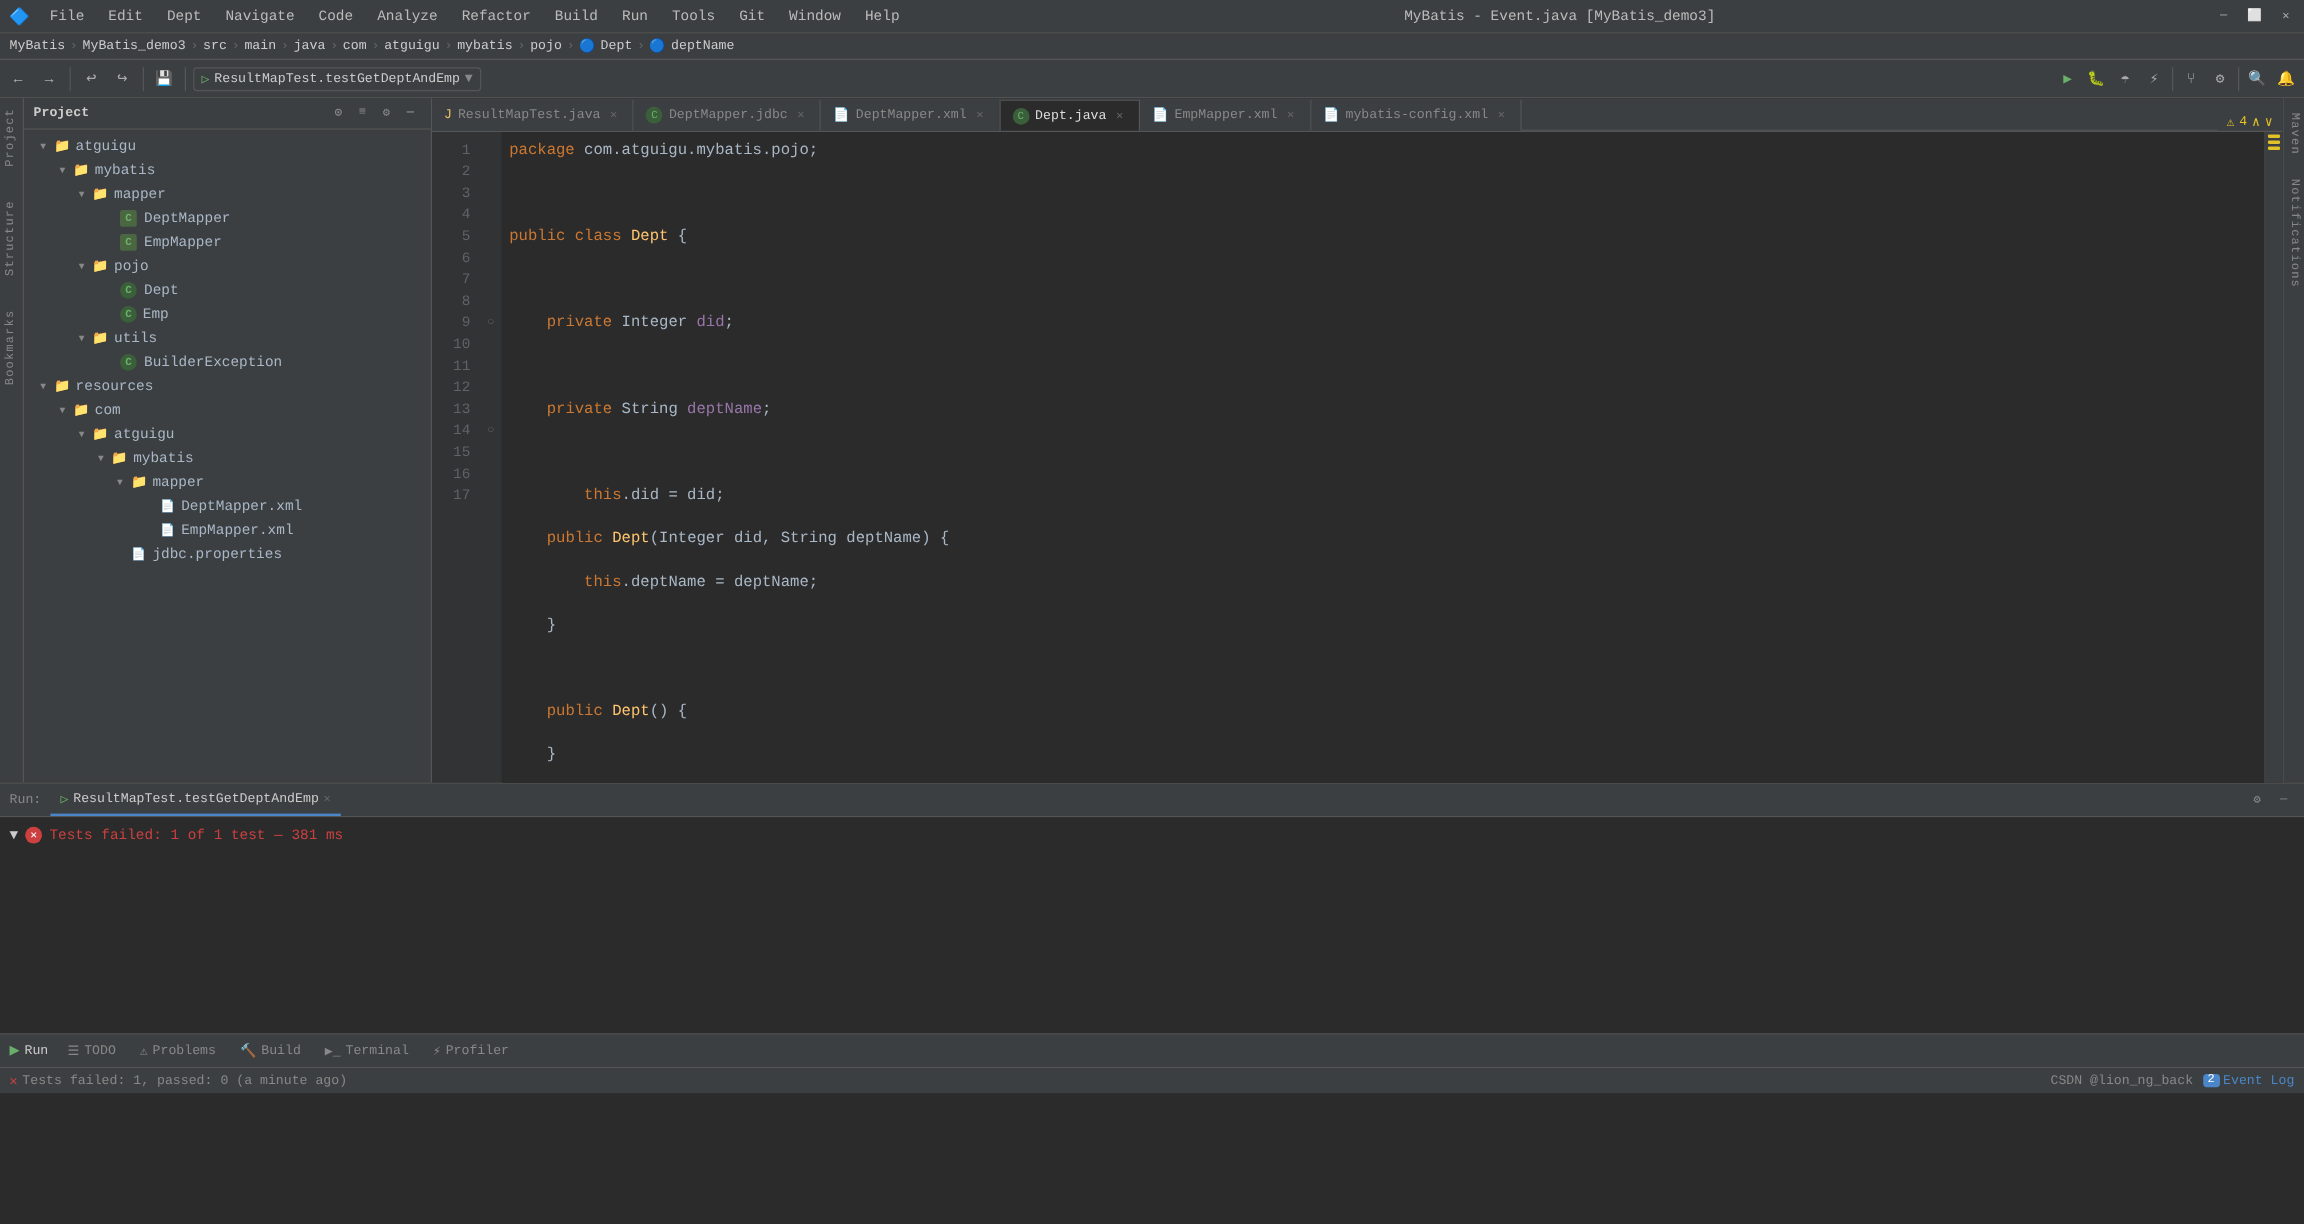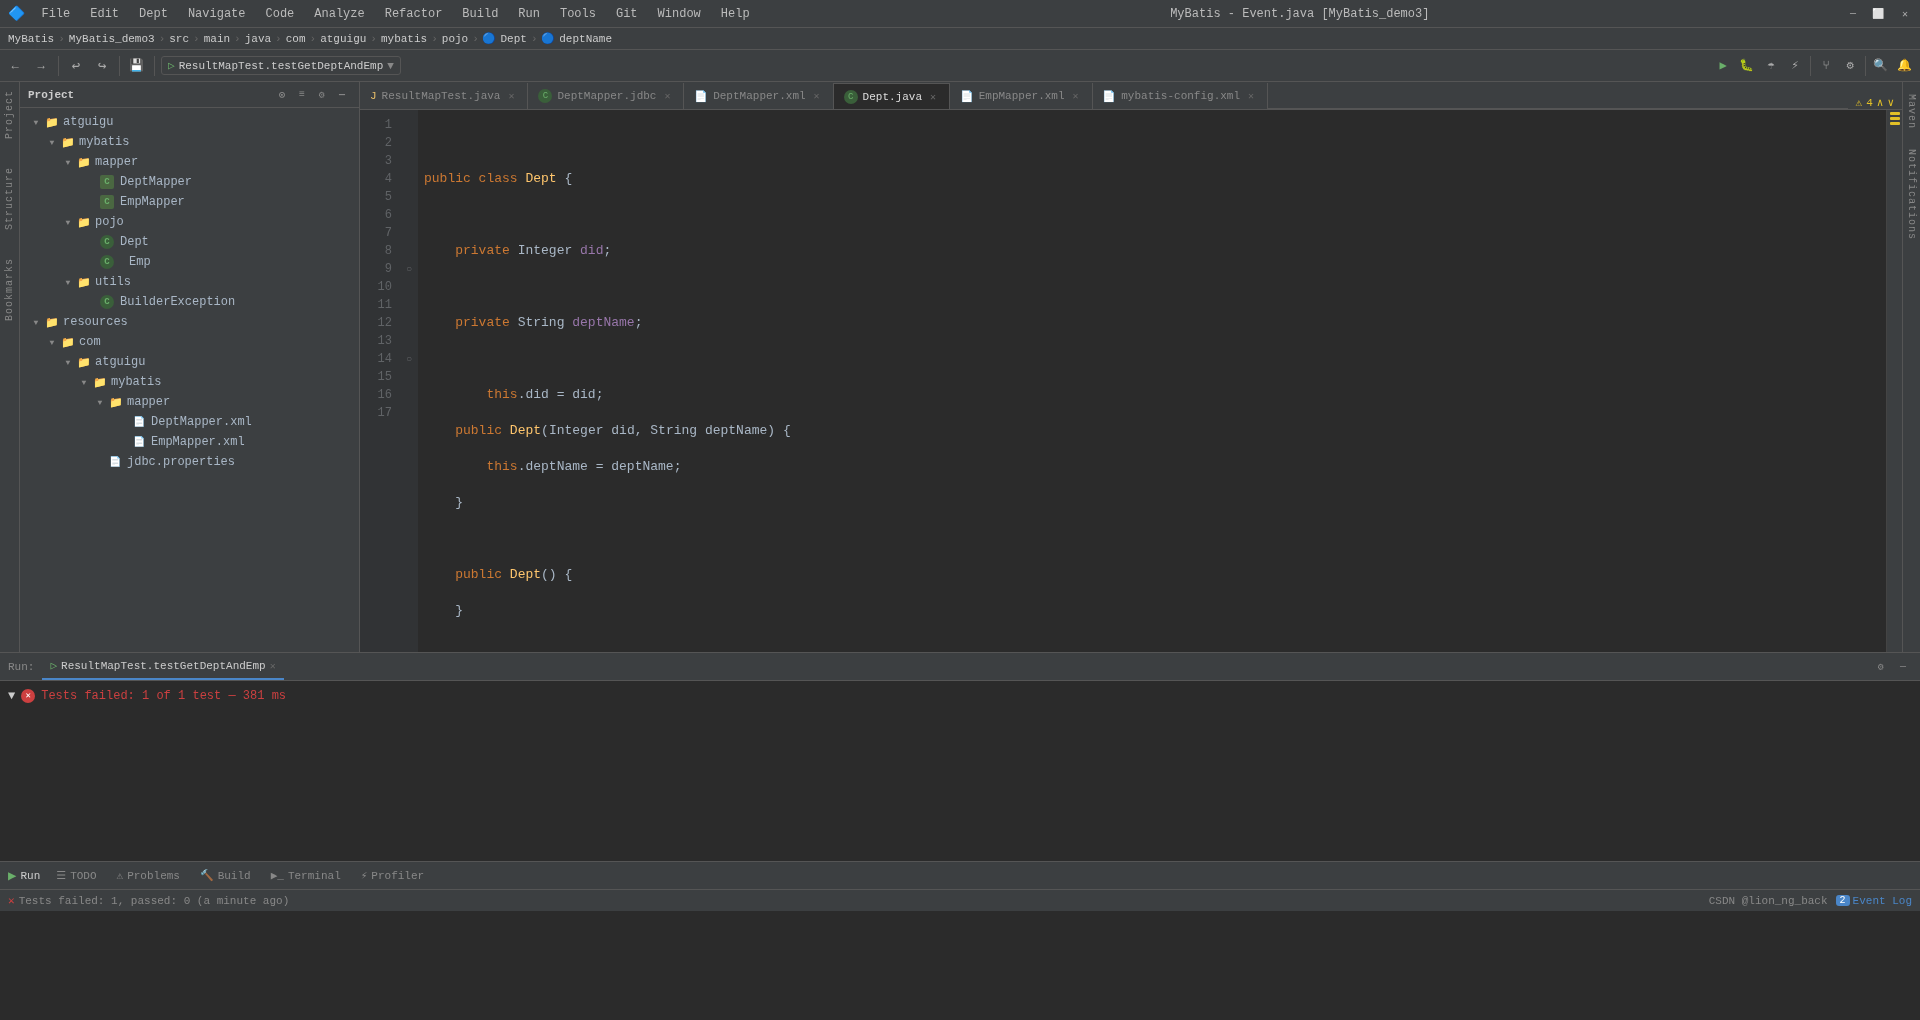--- a/index.html
+++ b/index.html
@@ -643,21 +643,21 @@
       <div class="tree-item">
         <span class="tree-indent" style="width:64px;"></span>
         <span class="tree-arrow" style="visibility:hidden;">▶</span>
         <span class="tree-icon" style="width:14px;height:14px;line-height:14px;text-align:center;border-radius:50%;background:#3a5f3a;color:#6aaf6a;font-size:9px;font-weight:bold;">C</span>
         <span style="margin-left:3px;">Dept</span>
       </div>
       <div class="tree-item">
         <span class="tree-indent" style="width:64px;"></span>
         <span class="tree-arrow" style="visibility:hidden;">▶</span>
         <span class="tree-icon" style="width:14px;height:14px;line-height:14px;text-align:center;border-radius:50%;background:#3a5f3a;color:#6aaf6a;font-size:9px;font-weight:bold;">C</span>
-        <span style="margin-left:12px;text-align:center;">Emp</span>
+        <span style="margin-left:2px;text-align:center;">Emp</span>
       </div>
       <div class="tree-item">
         <span class="tree-indent" style="width:40px;"></span>
         <span class="tree-arrow">▼</span>
         <span class="tree-icon icon-folder">📁</span>
         <span>utils</span>
       </div>
       <div class="tree-item">
         <span class="tree-indent" style="width:64px;"></span>
         <span class="tree-arrow" style="visibility:hidden;">▶</span>
@@ -790,21 +790,21 @@
         <div class="gutter-item" style="color:#606366;font-size:10px;">○</div>
         <div class="gutter-item"></div>
         <div class="gutter-item"></div>
         <div class="gutter-item"></div>
         <div class="gutter-item"></div>
         <div class="gutter-item" style="color:#606366;font-size:10px;">○</div>
         <div class="gutter-item"></div>
         <div class="gutter-item"></div>
         <div class="gutter-item"></div>
       </div>
-      <div class="code-content">
+      <div class="code-content"><div class="code-line"><span class="kw">package</span> <span>com.atguigu.mybatis.pojo;</span></div>
 <div class="code-line"></div>
 <div class="code-line"><span class="kw">public class</span> <span class="class-name">Dept</span> <span>{</span></div>
 <div class="code-line"></div>
 <div class="code-line">    <span class="kw">private</span> <span class="type">Integer</span> <span class="field">did</span>;</div>
 <div class="code-line"></div>
 <div class="code-line">    <span class="kw">private</span> <span class="type">String</span> <span class="field">deptName</span>;</div>
 <div class="code-line"></div>
 <div class="code-line">        <span class="kw">this</span>.did = did;</div>
 <div class="code-line">    <span class="kw">public</span> <span class="method">Dept</span>(<span class="type">Integer</span> did, <span class="type">String</span> deptName) {</div>
 <div class="code-line">        <span class="kw">this</span>.deptName = deptName;</div>

